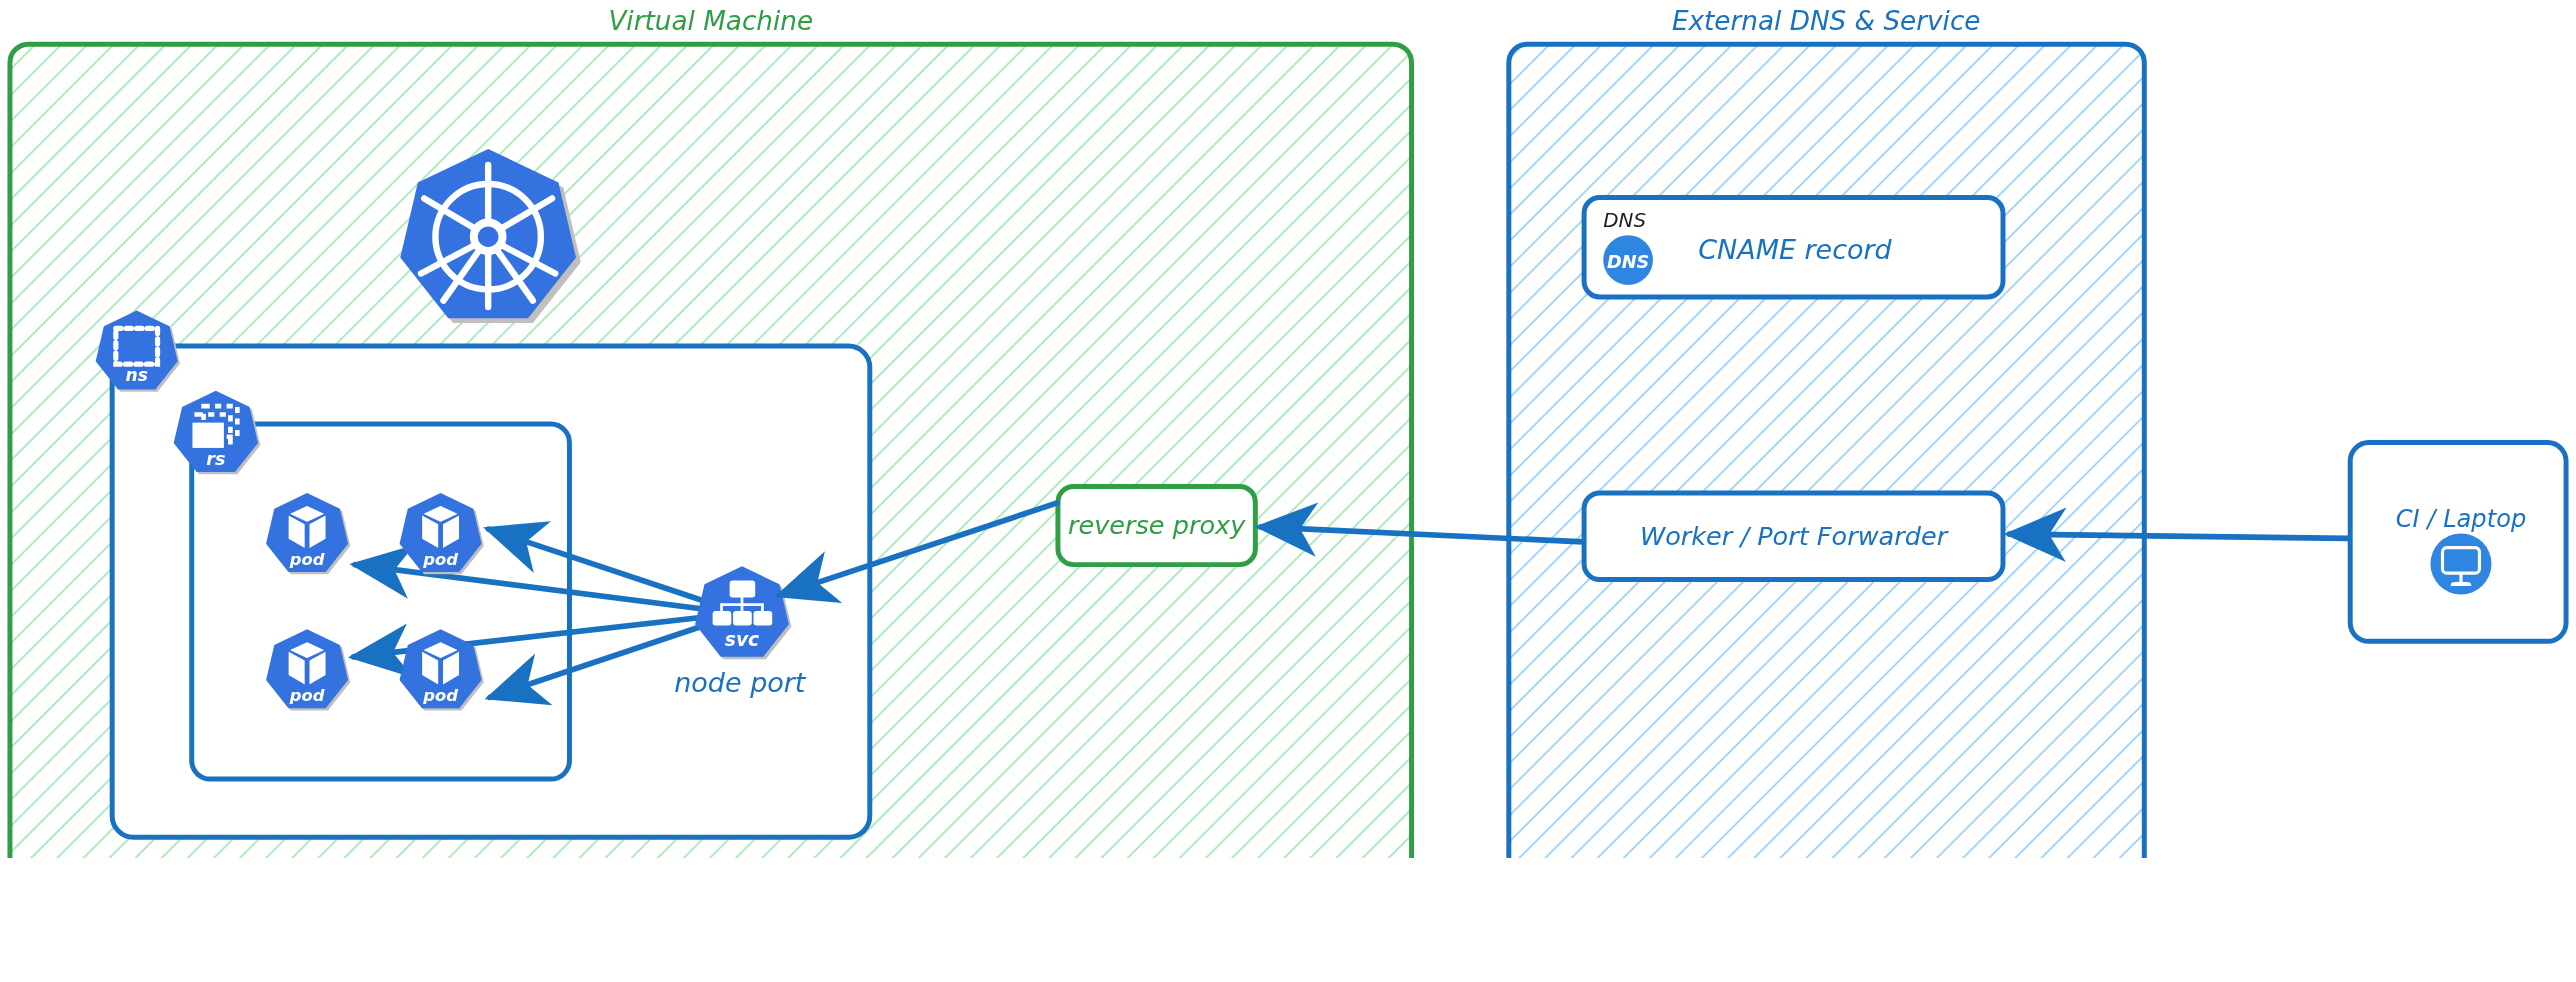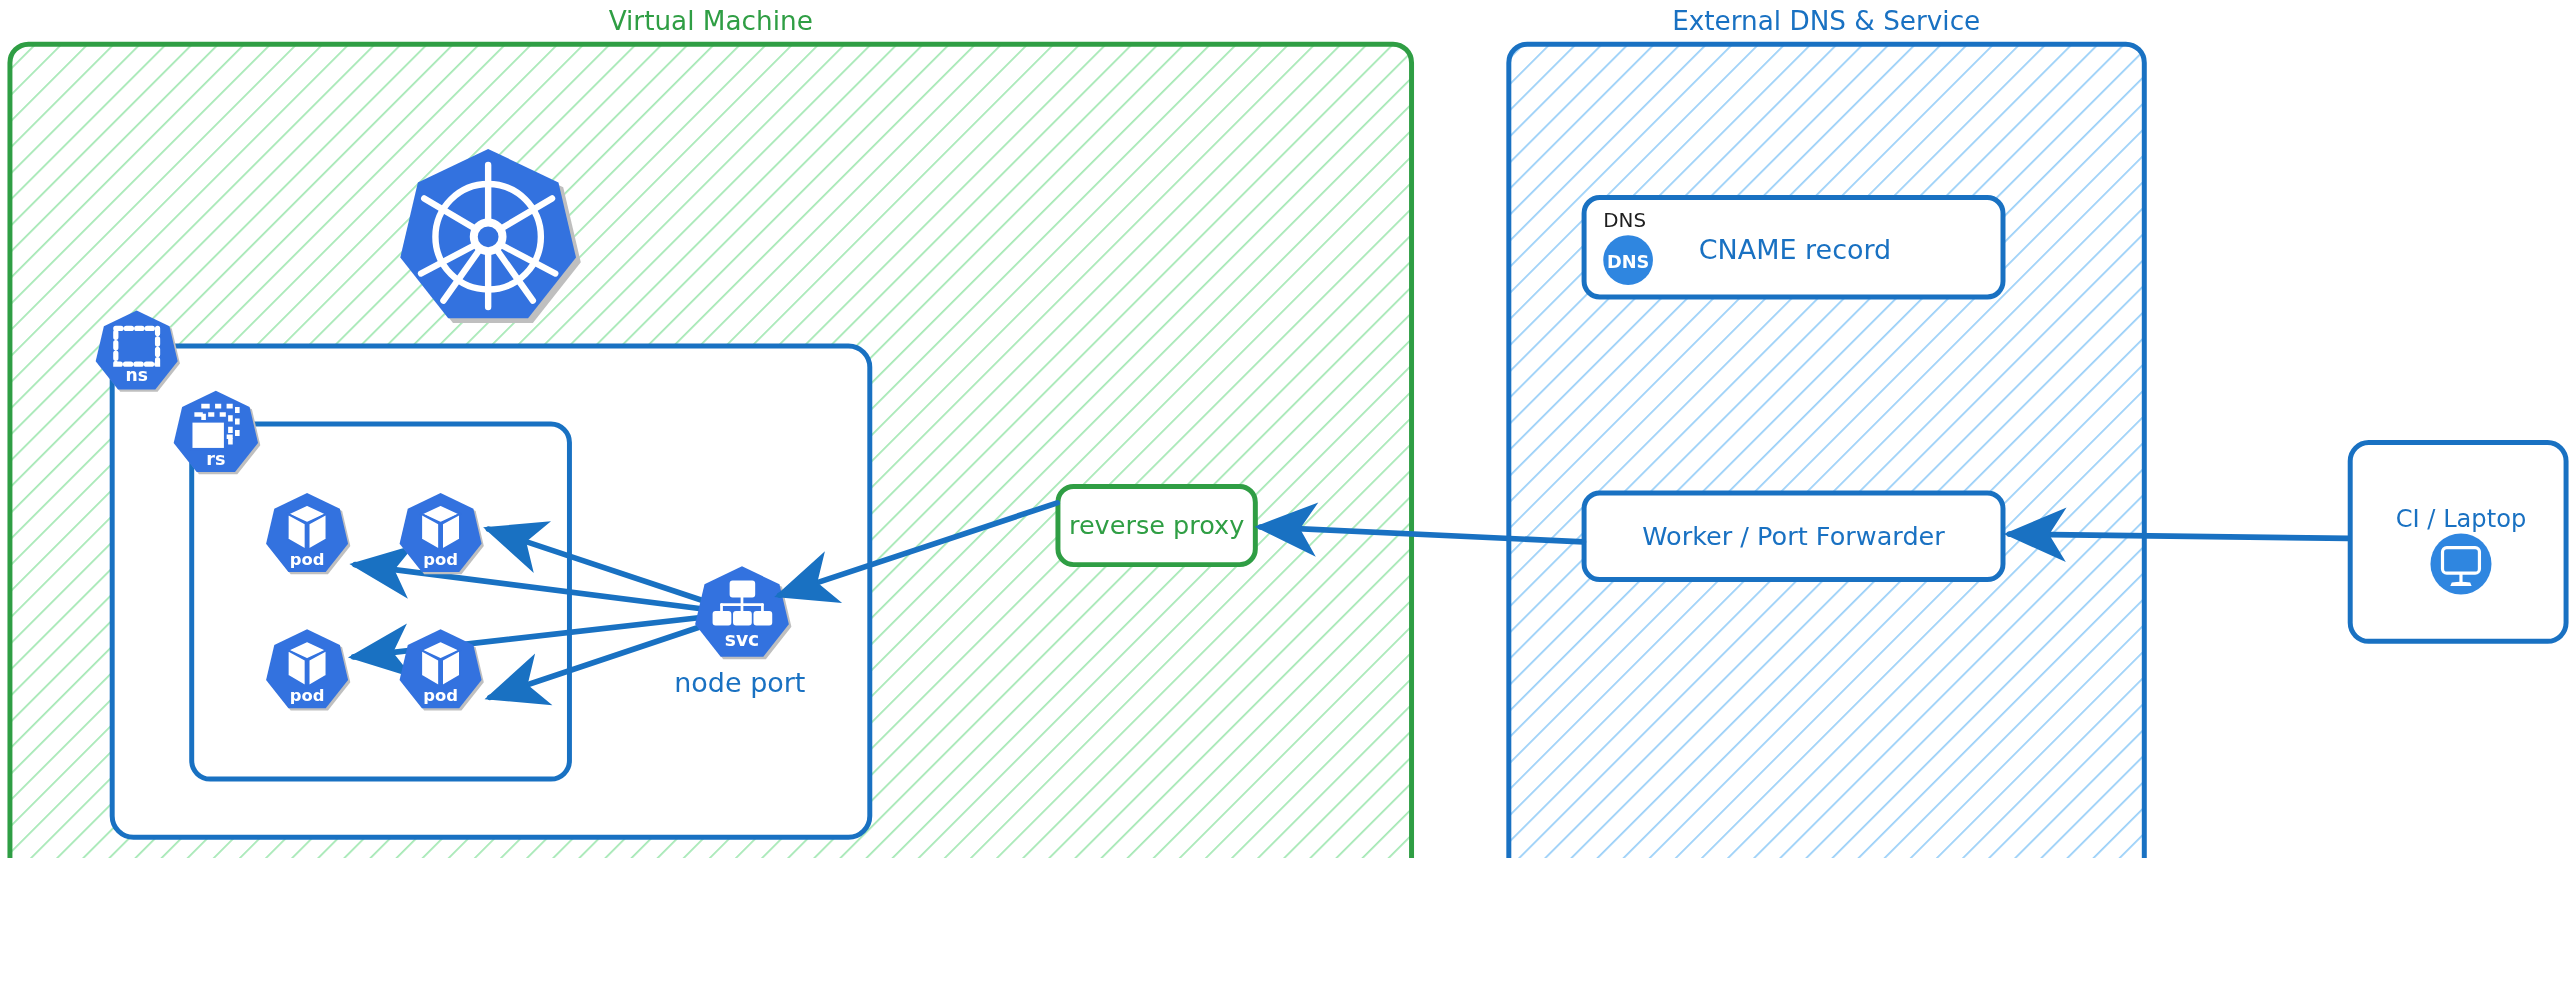--- a/index.html
+++ b/index.html
@@ -10,20 +10,21 @@
   }
   body {
     font-family: "DejaVu Sans", sans-serif;
   }
   #stage {
     position: relative;
     width: 2576px;
     height: 858px;
     background: #ffffff;
     overflow: hidden;
+    font-style: italic;
   }
   #stage > svg {
     position: absolute;
     top: 0;
     left: 0;
     width: 2576px;
     height: 983px;
   }
   text {
     font-family: "DejaVu Sans", sans-serif;

